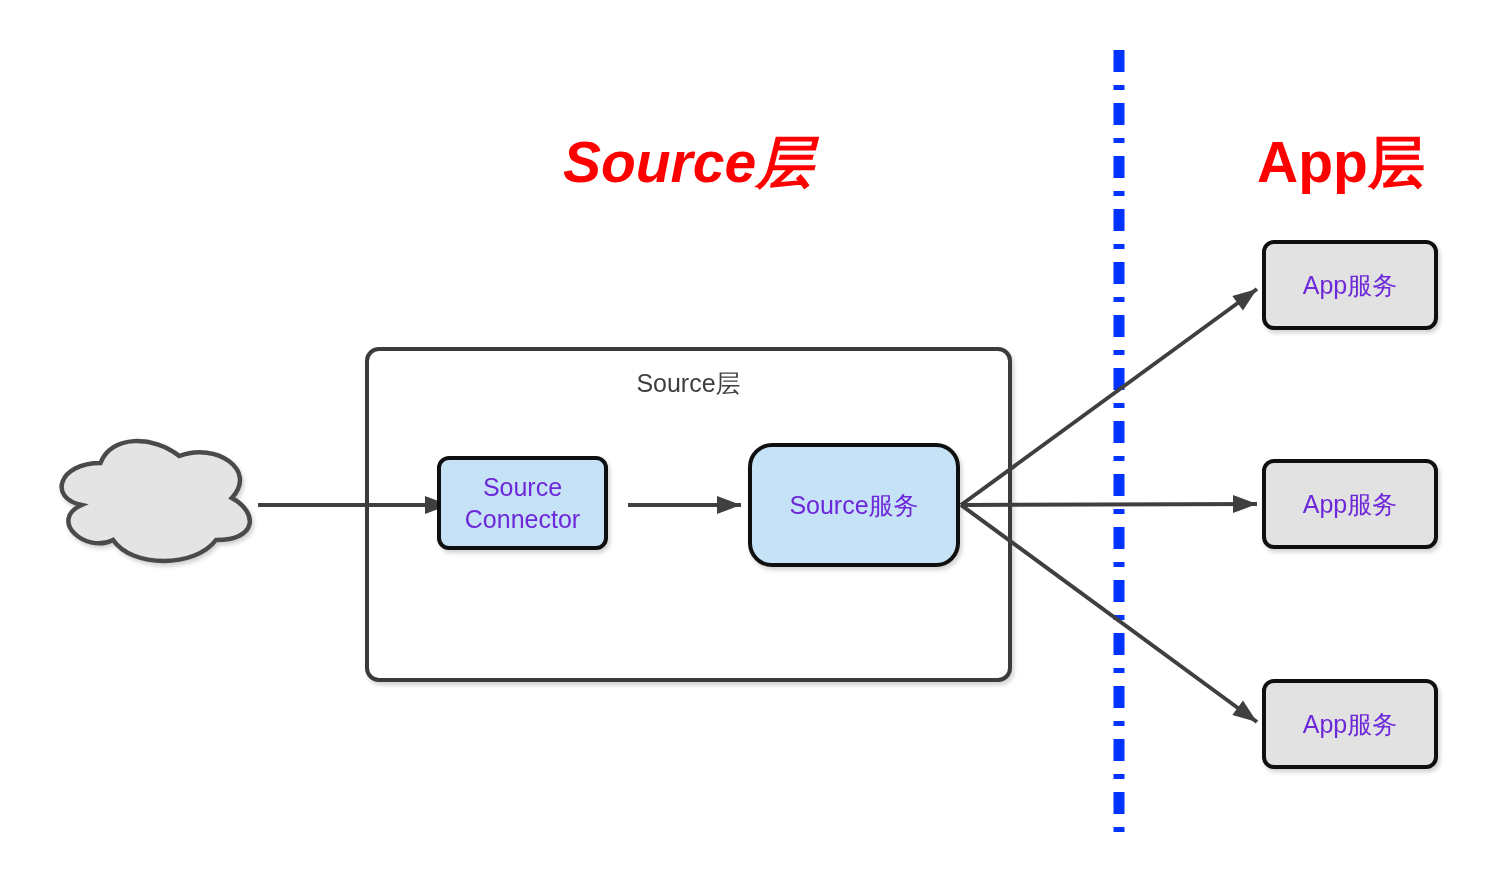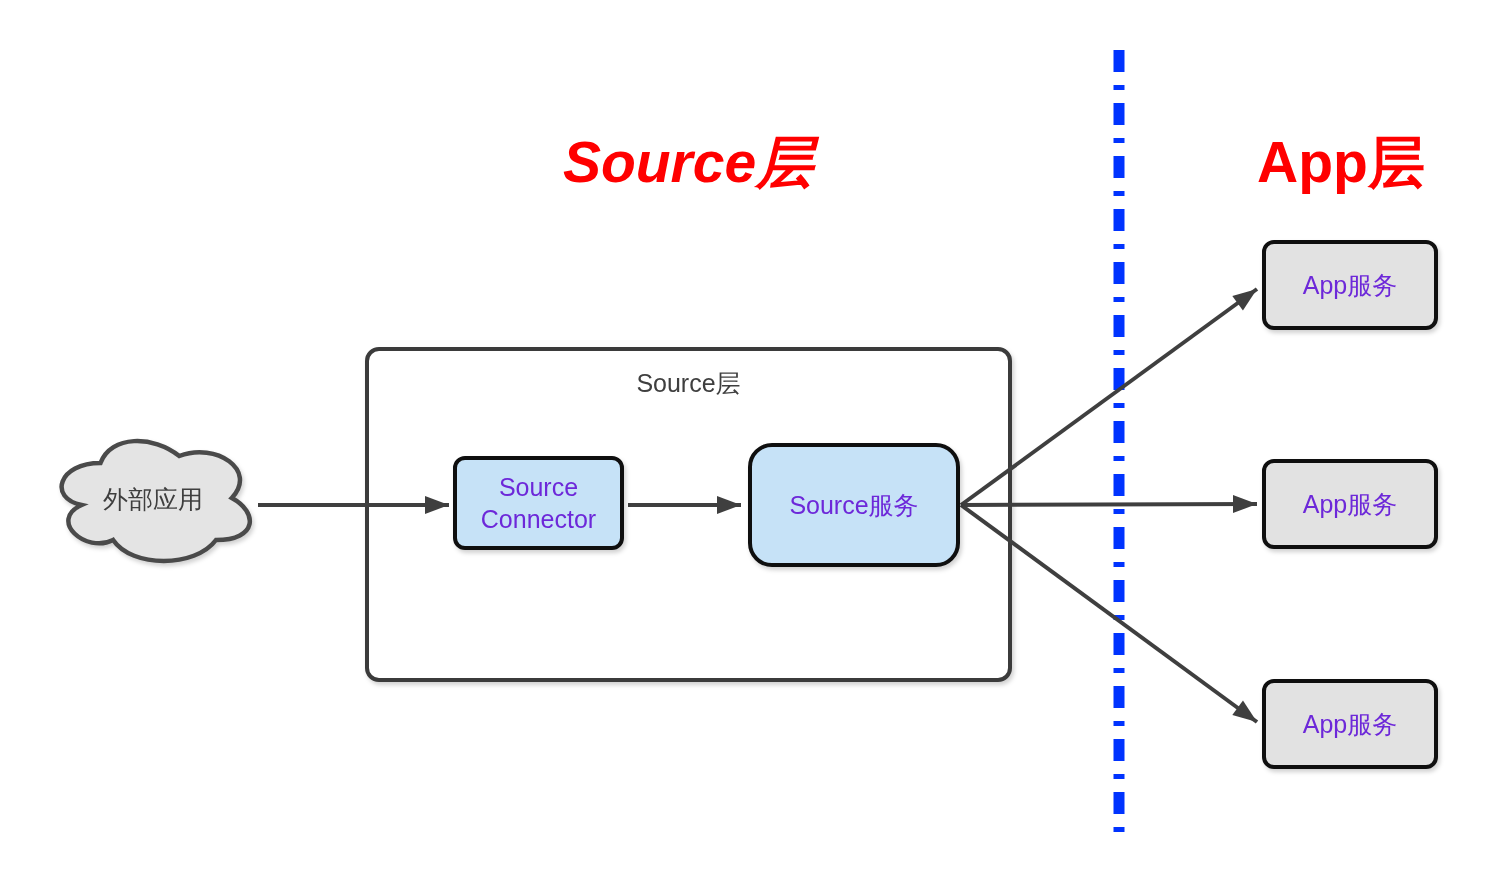--- a/index.html
+++ b/index.html
@@ -71,21 +71,21 @@
     text-align: center;
     font-size: 25px;
     color: #6d28d9;
     line-height: 1.3;
     z-index: 3;
     filter: drop-shadow(2px 3px 2px rgba(0,0,0,0.18));
   }
   .node.blue { background: #c6e2f7; }
   .node.gray { background: #e2e2e2; }
 
-  .node.connector { left: 453px; top: 456px; width: 171px; height: 94px;  }
+  .node.connector { left: 437px; top: 456px; width: 171px; height: 94px;  }
   .node.connector span { display: inline-block; width: 140px; }
   .node.service   { left: 748px; top: 443px; width: 212px; height: 124px; border-radius: 24px; }
   .node.app1      { left: 1262px; top: 240px; width: 176px; height: 90px; }
   .node.app2      { left: 1262px; top: 459px; width: 176px; height: 90px; }
   .node.app3      { left: 1262px; top: 679px; width: 176px; height: 90px; }
 
   .cloud-label {
     position: absolute;
     left: 53px;
     top: 483px;
@@ -125,21 +125,20 @@
     <line x1="258" y1="505" x2="449" y2="505" stroke="#3f3f3f" stroke-width="4" marker-end="url(#arrow)"></line>
     <line x1="628" y1="505" x2="741" y2="505" stroke="#3f3f3f" stroke-width="4" marker-end="url(#arrow)"></line>
     <line x1="961" y1="505" x2="1257" y2="289" stroke="#3f3f3f" stroke-width="4" marker-end="url(#arrow)"></line>
     <line x1="961" y1="505" x2="1257" y2="504" stroke="#3f3f3f" stroke-width="4" marker-end="url(#arrow)"></line>
     <line x1="961" y1="505" x2="1257" y2="722" stroke="#3f3f3f" stroke-width="4" marker-end="url(#arrow)"></line>
   </svg>
 
   <div class="layer-title source">Source层</div>
   <div class="layer-title app">App层</div>
 
-  <div class="cloud-label">外部应用</div>
 
   <div class="node blue connector">
     <span>Source Connector</span>
   </div>
 
   <div class="node blue service">
     <span>Source服务</span>
   </div>
 
   <div class="node gray app1">

